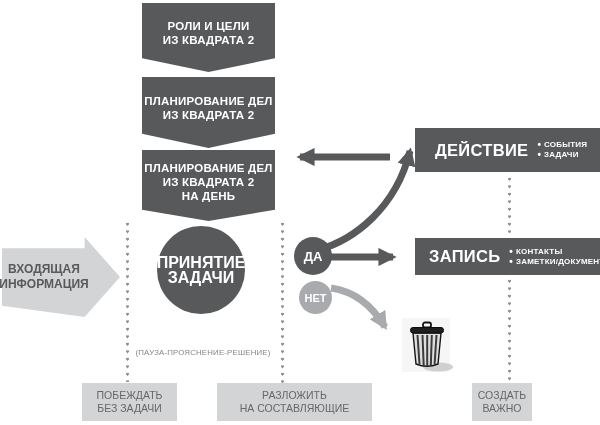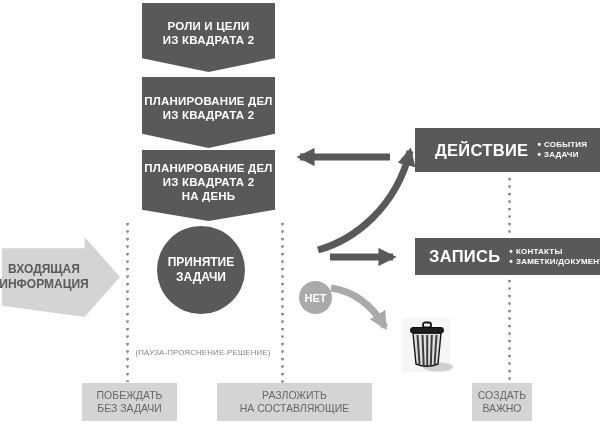--- a/index.html
+++ b/index.html
@@ -25,21 +25,21 @@
   }
   .in-arrow-text{
     left:2px;top:237px;width:84px;height:80px;
     display:flex;flex-direction:column;align-items:center;justify-content:center;
     color:#58595b;font-weight:bold;font-size:12px;line-height:15px;text-align:center;
   }
 
   
   .circle{border-radius:50%;display:flex;flex-direction:column;align-items:center;justify-content:center;
     color:#ffffff;font-weight:bold;text-align:center;}
-  .decision{left:157px;top:226px;width:88px;height:88px;background:#58595b;font-size:12px;line-height:15px;}
+  .decision{left:157px;top:226px;width:88px;height:88px;background:#58595b;font-size:16px;line-height:15px;}
   .yes{left:294px;top:237px;width:38px;height:38px;background:#58595b;font-size:13px;}
   .no{left:299px;top:281px;width:33px;height:33px;background:#a8aaad;font-size:11px;}
 
   
   .q-title{left:118px;top:332px;width:170px;text-align:center;color:#7b7c7f;
     font-size:14.5px;letter-spacing:.8px;}
   .q-sub{left:108px;top:348px;width:190px;text-align:center;color:#85868a;
     font-size:7.8px;letter-spacing:.2px;}
 
   
@@ -114,20 +114,23 @@
       <marker id="headLight" viewBox="0 0 10 10" refX="8" refY="5" markerWidth="2.6" markerHeight="2.6" orient="auto">
         <path d="M0 0 L10 5 L0 10 Z" fill="#a8aaad"></path>
       </marker>
     </defs>
     <path d="M390 157 L300 157" stroke="#58595b" stroke-width="7" fill="none" marker-end="url(#headDark)"></path>
     <path d="M318 250 C 354 240, 396 208, 410 151" stroke="#58595b" stroke-width="7" fill="none" marker-end="url(#headDark)"></path>
     <path d="M330 257 L393 257" stroke="#58595b" stroke-width="7" fill="none" marker-end="url(#headDark)"></path>
     <path d="M331 288 C 352 291, 370 302, 385 327" stroke="#a8aaad" stroke-width="7" fill="none" marker-end="url(#headLight)"></path>
   </svg>
 
+  <div class="abs circle yes">
+    <div>ДА</div>
+  </div>
   <div class="abs circle no">
     <div>НЕТ</div>
   </div>
 
   <div class="abs rbox action">
     <div class="rbox-title">ДЕЙСТВИЕ</div>
     <div class="rbox-bullets">
       <div class="bullet">СОБЫТИЯ</div>
       <div class="bullet">ЗАДАЧИ</div>
     </div>

